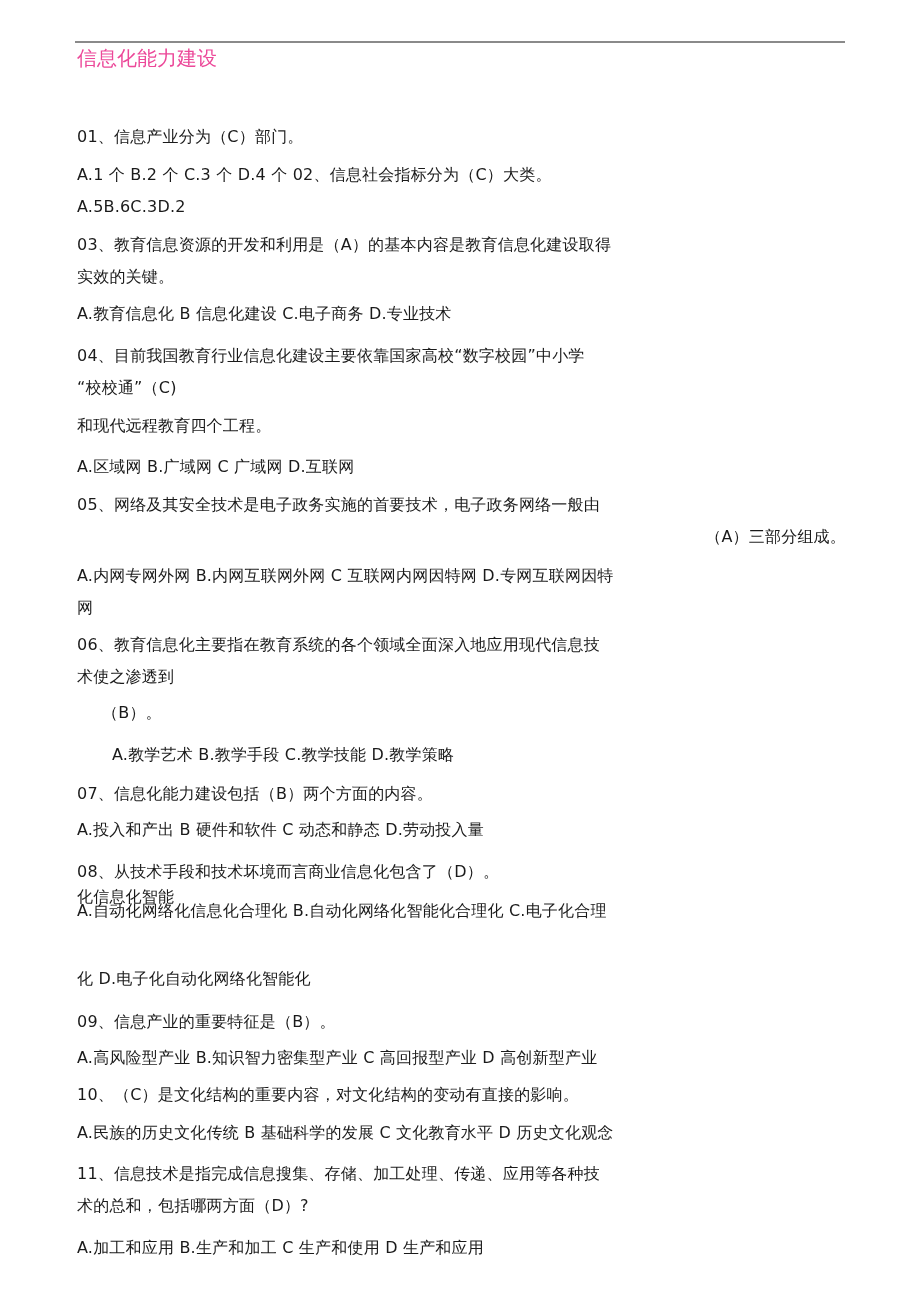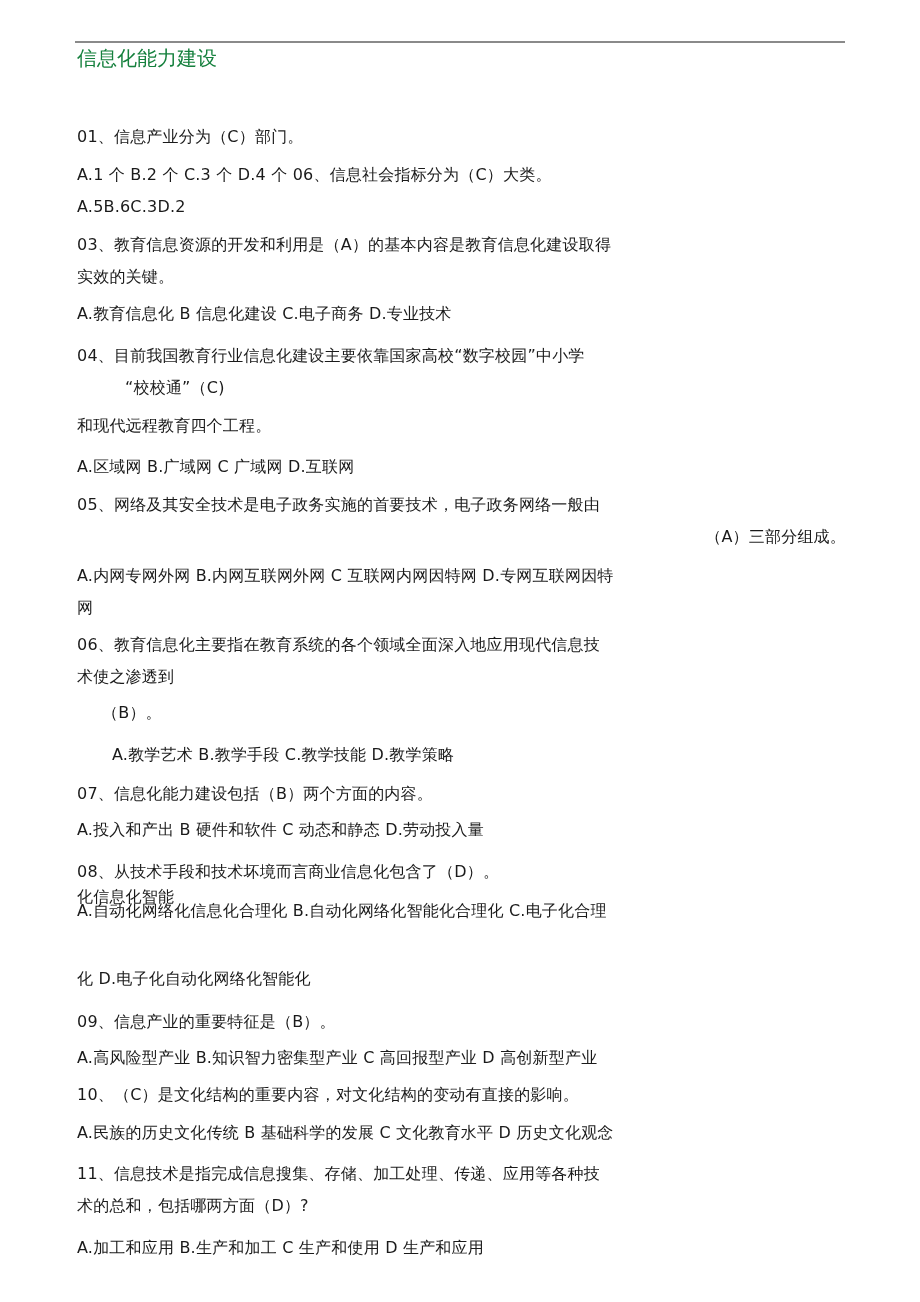--- a/index.html
+++ b/index.html
@@ -7,44 +7,44 @@
       width: 920px; height: 1302px; position: relative; overflow: hidden;
       font-family: "DejaVu Sans", "Liberation Sans", sans-serif;
       color: #1a1a1a;
     }
     .header-rule {
       position: absolute; left: 75px; top: 41px; width: 770px; height: 0;
       border-top: 2px solid #8a8a8a;
     }
     .header-title {
       position: absolute; left: 77px; top: 44px;
-      font-size: 20px; line-height: 28px; color: #15803d;
+      font-size: 20px; line-height: 28px; color: #ec4899;
     }
     .line {
       position: absolute; left: 77px; right: 74px;
       font-size: 16px; line-height: 28px; white-space: nowrap; letter-spacing: 0.2px;
     }
     .indent1 { left: 102px; }
     .indent2 { left: 112px; }
   </style>
 </head>
 <body>
 
 <div class="header-rule"></div>
 <div class="header-title">信息化能力建设</div>
 
 <div id="doc">
     <div class="line" style="top: 123px;">01、信息产业分为（C）部门。</div>
-    <div class="line" style="top: 161px;">A.1 个 B.2 个 C.3 个 D.4 个 06、信息社会指标分为（C）大类。</div>
+    <div class="line" style="top: 161px;">A.1 个 B.2 个 C.3 个 D.4 个 02、信息社会指标分为（C）大类。</div>
     <div class="line" style="top: 193px;">A.5B.6C.3D.2</div>
     <div class="line" style="top: 231px;">03、教育信息资源的开发和利用是（A）的基本内容是教育信息化建设取得</div>
     <div class="line" style="top: 263px;">实效的关键。</div>
     <div class="line" style="top: 300px;">A.教育信息化 B 信息化建设 C.电子商务 D.专业技术</div>
     <div class="line" style="top: 342px;">04、目前我国教育行业信息化建设主要依靠国家高校“数字校园”中小学</div>
-    <div class="line" style="top: 374px; margin-left: 48px;">“校校通”（C)</div>
+    <div class="line" style="top: 374px;">“校校通”（C)</div>
     <div class="line" style="top: 412px;">和现代远程教育四个工程。</div>
     <div class="line" style="top: 453px;">A.区域网 B.广域网 C 广域网 D.互联网</div>
     <div class="line" style="top: 491px;">05、网络及其安全技术是电子政务实施的首要技术，电子政务网络一般由</div>
     <div class="line" style="top: 523px; text-align: right;">（A）三部分组成。</div>
     <div class="line" style="top: 562px;">A.内网专网外网 B.内网互联网外网 C 互联网内网因特网 D.专网互联网因特</div>
     <div class="line" style="top: 594px;">网</div>
     <div class="line" style="top: 631px;">06、教育信息化主要指在教育系统的各个领域全面深入地应用现代信息技</div>
     <div class="line" style="top: 663px;">术使之渗透到</div>
     <div class="line indent1" style="top: 699px;">（B）。</div>
     <div class="line indent2" style="top: 741px;">A.教学艺术 B.教学手段 C.教学技能 D.教学策略</div>

